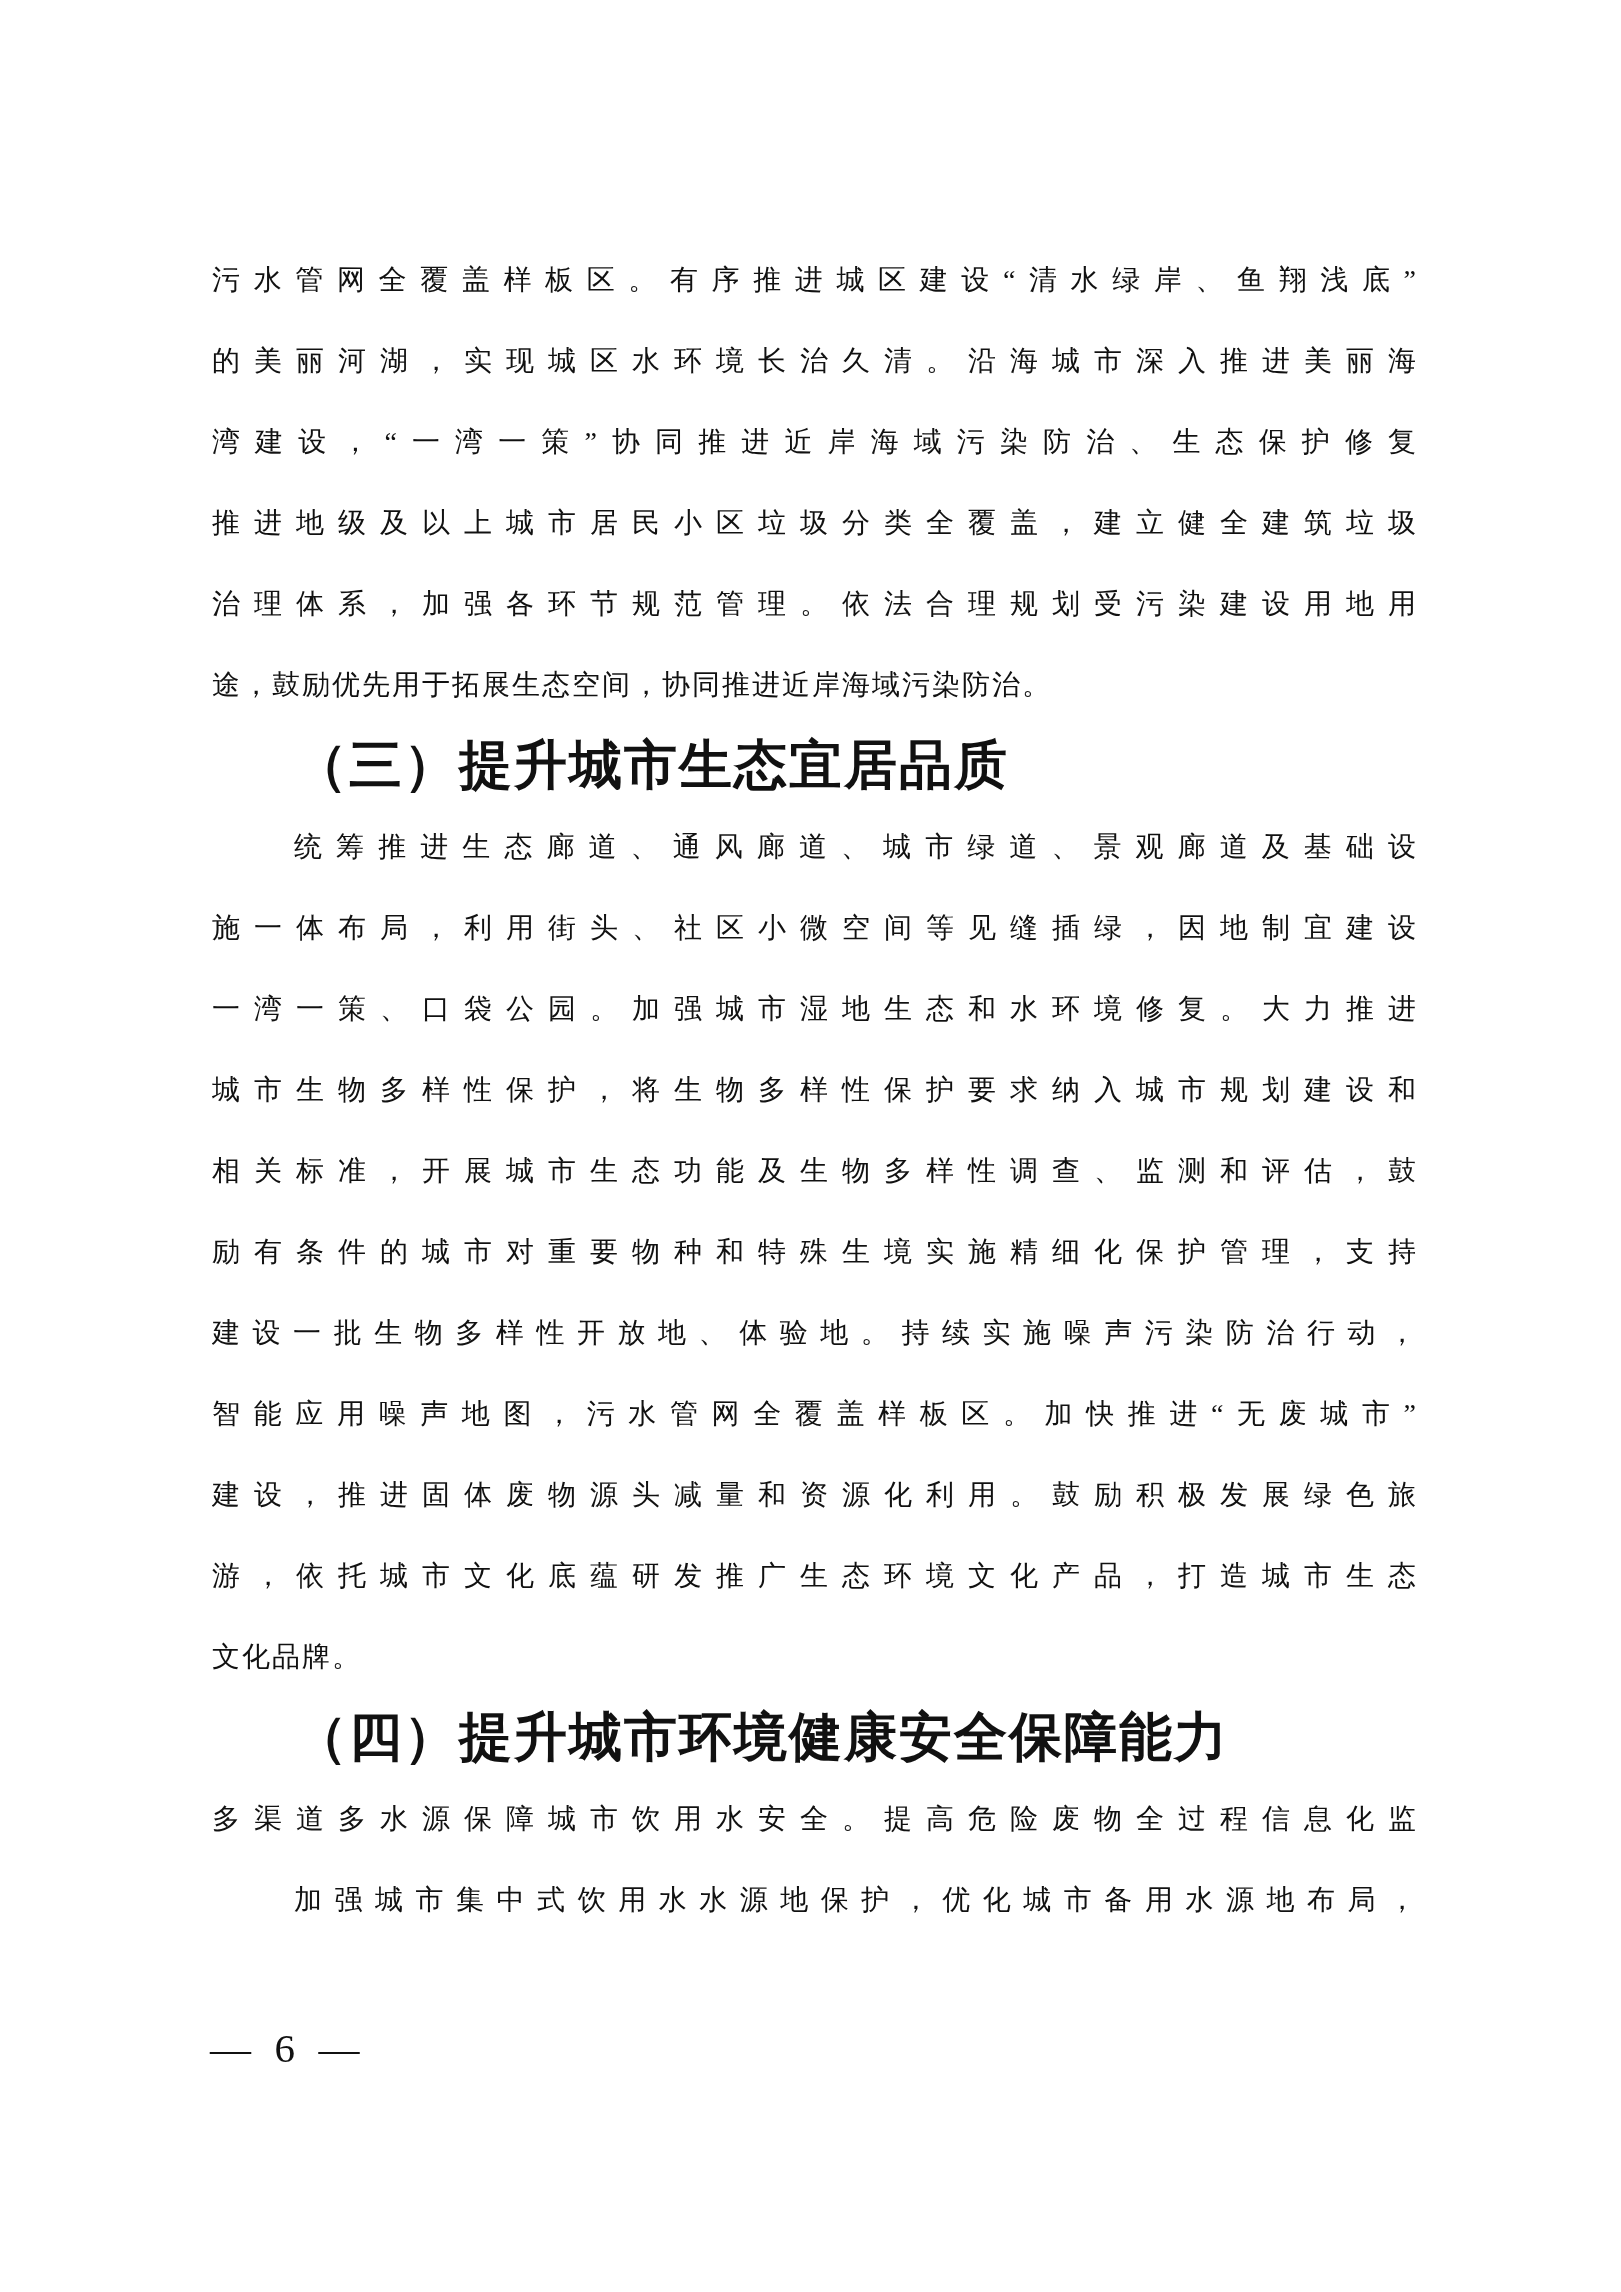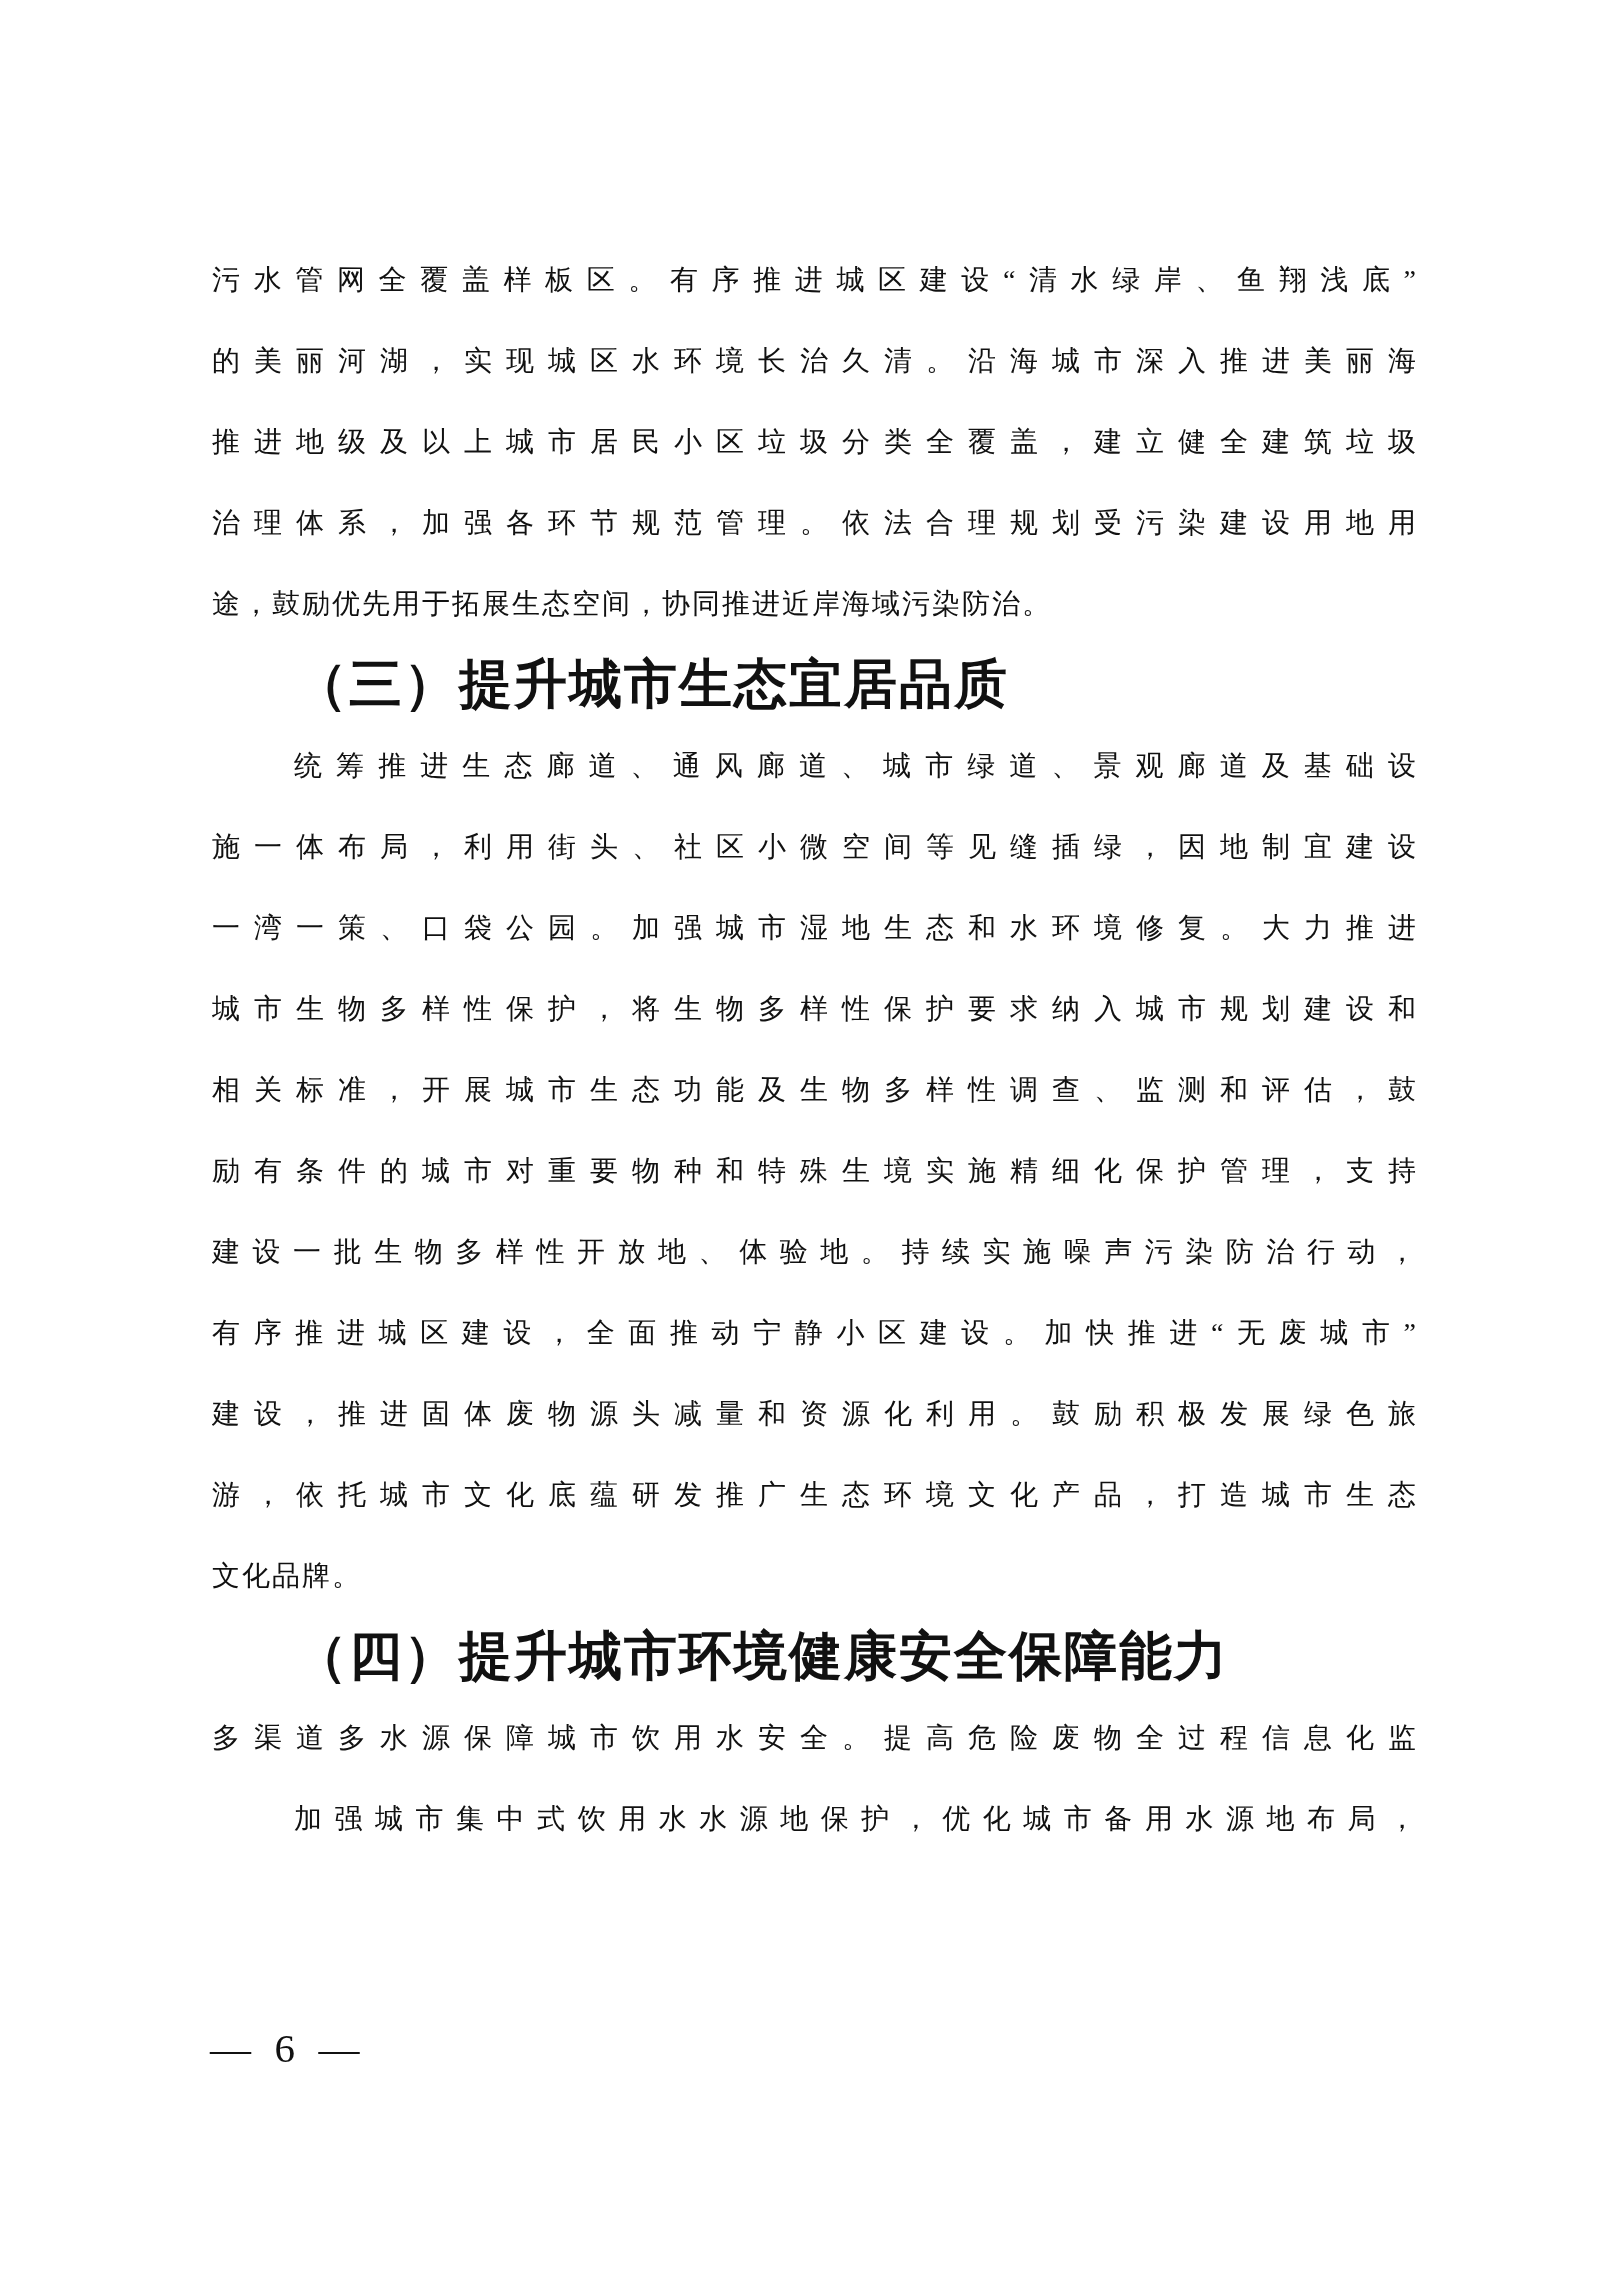--- a/index.html
+++ b/index.html
@@ -68,32 +68,33 @@
   }
 </style>
 </head>
 <body>
 
 <div class="page">
 
   <main class="text-block" id="text-block">
       <div class="line body fill">污水管网全覆盖样板区。有序推进城区建设“清水绿岸、鱼翔浅底”</div>
       <div class="line body fill">的美丽河湖，实现城区水环境长治久清。沿海城市深入推进美丽海</div>
+      <div class="line body fill">湾建设，“一湾一策”协同推进近岸海域污染防治、生态保护修复</div>
       <div class="line body fill">推进地级及以上城市居民小区垃圾分类全覆盖，建立健全建筑垃圾</div>
       <div class="line body fill">治理体系，加强各环节规范管理。依法合理规划受污染建设用地用</div>
       <div class="line body">途，鼓励优先用于拓展生态空间，协同推进近岸海域污染防治。</div>
       <div class="line heading indent">（三）提升城市生态宜居品质</div>
       <div class="line body indent fill">统筹推进生态廊道、通风廊道、城市绿道、景观廊道及基础设</div>
       <div class="line body fill">施一体布局，利用街头、社区小微空间等见缝插绿，因地制宜建设</div>
       <div class="line body fill">一湾一策、口袋公园。加强城市湿地生态和水环境修复。大力推进</div>
       <div class="line body fill">城市生物多样性保护，将生物多样性保护要求纳入城市规划建设和</div>
       <div class="line body fill">相关标准，开展城市生态功能及生物多样性调查、监测和评估，鼓</div>
       <div class="line body fill">励有条件的城市对重要物种和特殊生境实施精细化保护管理，支持</div>
       <div class="line body fill">建设一批生物多样性开放地、体验地。持续实施噪声污染防治行动，</div>
-      <div class="line body fill">有序推进城区建设，全面推动宁静小区建设。加快推进“无废城市”</div>
+      <div class="line body fill">智能应用噪声地图，污水管网全覆盖样板区。加快推进“无废城市”</div>
       <div class="line body fill">建设，推进固体废物源头减量和资源化利用。鼓励积极发展绿色旅</div>
       <div class="line body fill">游，依托城市文化底蕴研发推广生态环境文化产品，打造城市生态</div>
       <div class="line body">文化品牌。</div>
       <div class="line heading indent">（四）提升城市环境健康安全保障能力</div>
       <div class="line body fill">多渠道多水源保障城市饮用水安全。提高危险废物全过程信息化监</div>
       <div class="line body indent fill">加强城市集中式饮用水水源地保护，优化城市备用水源地布局，</div>
     </main>
 
   <div class="page-footer">
     <span class="f-dash">—</span><span class="f-num">6</span><span class="f-dash">—</span>

